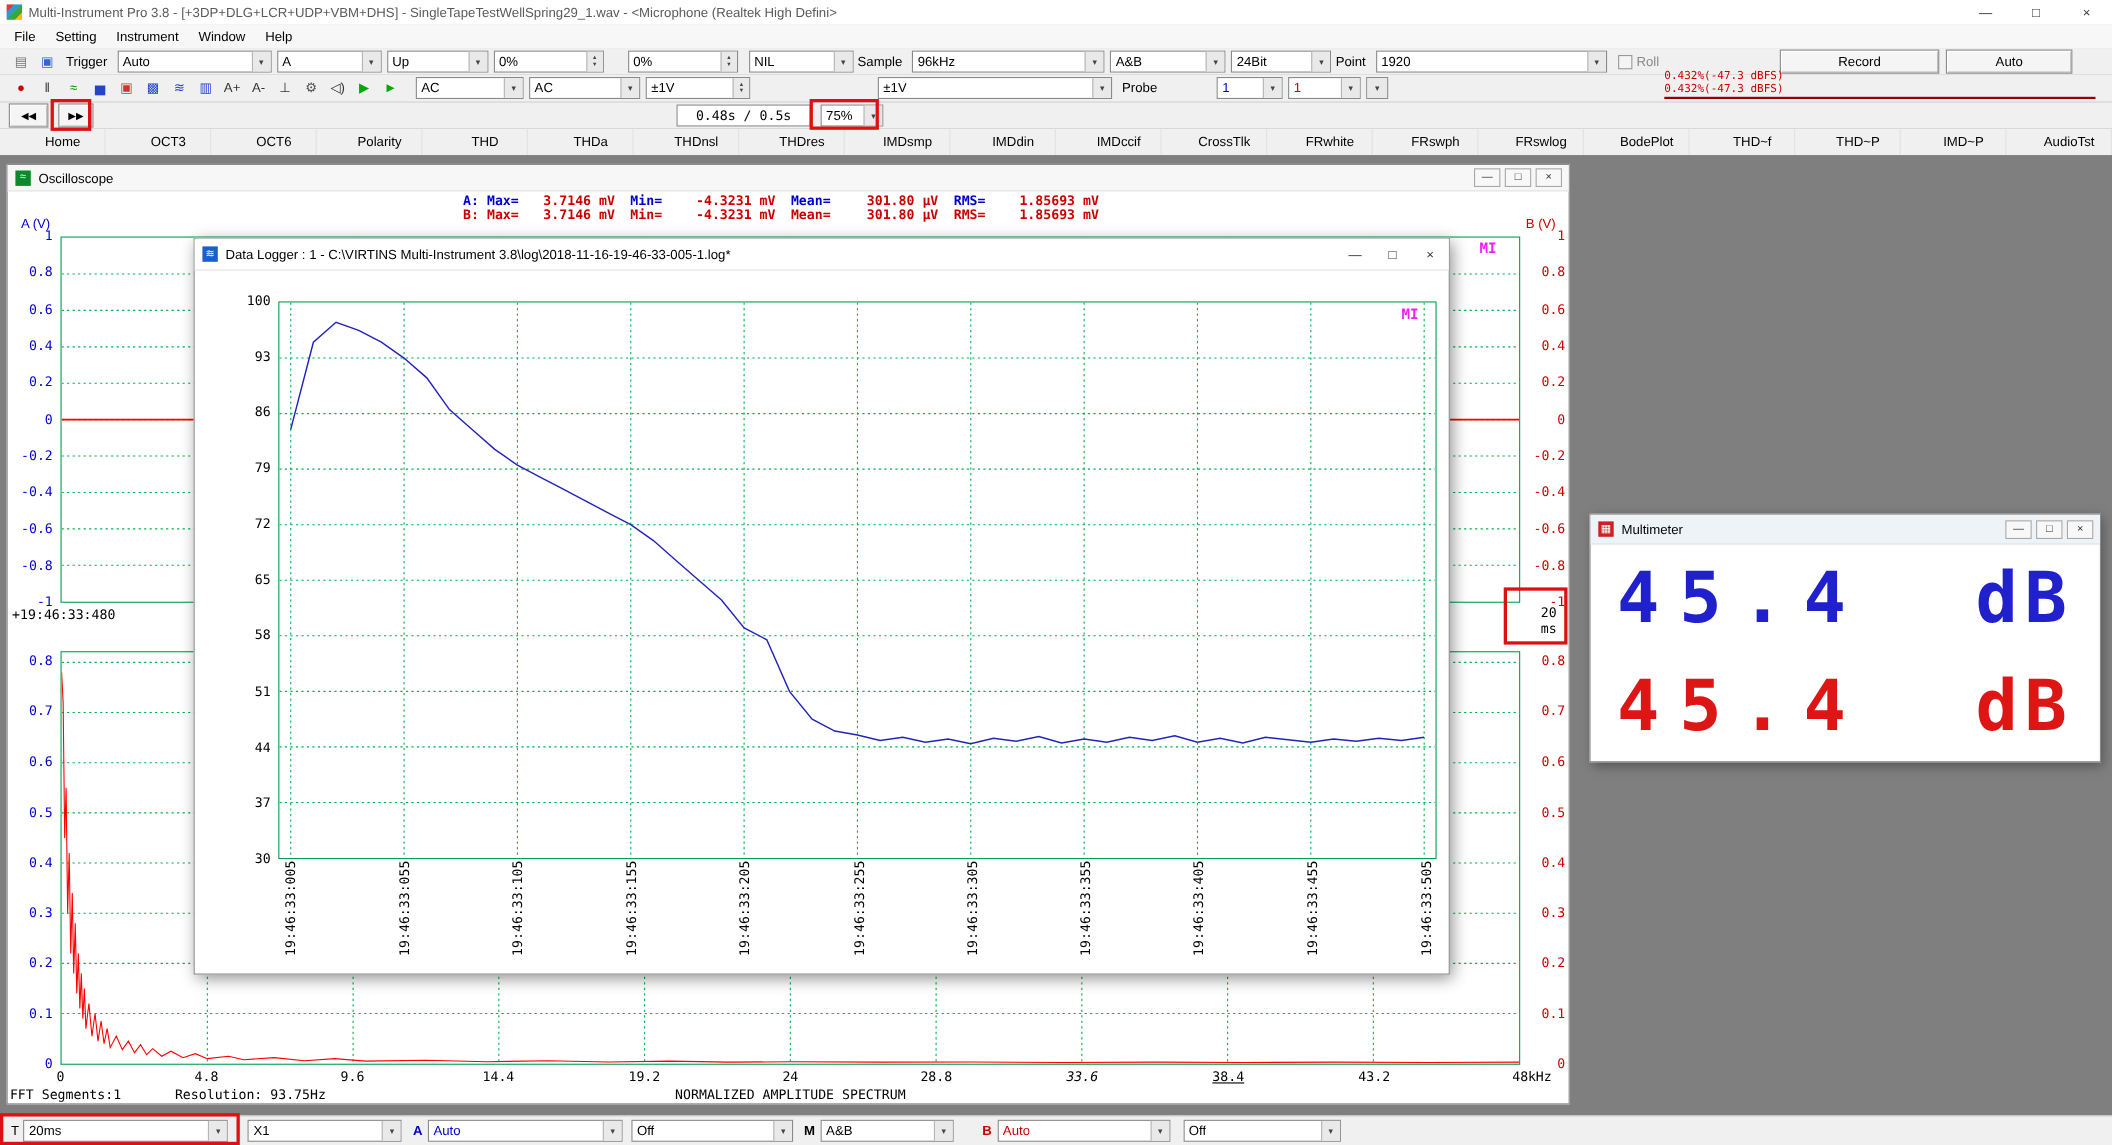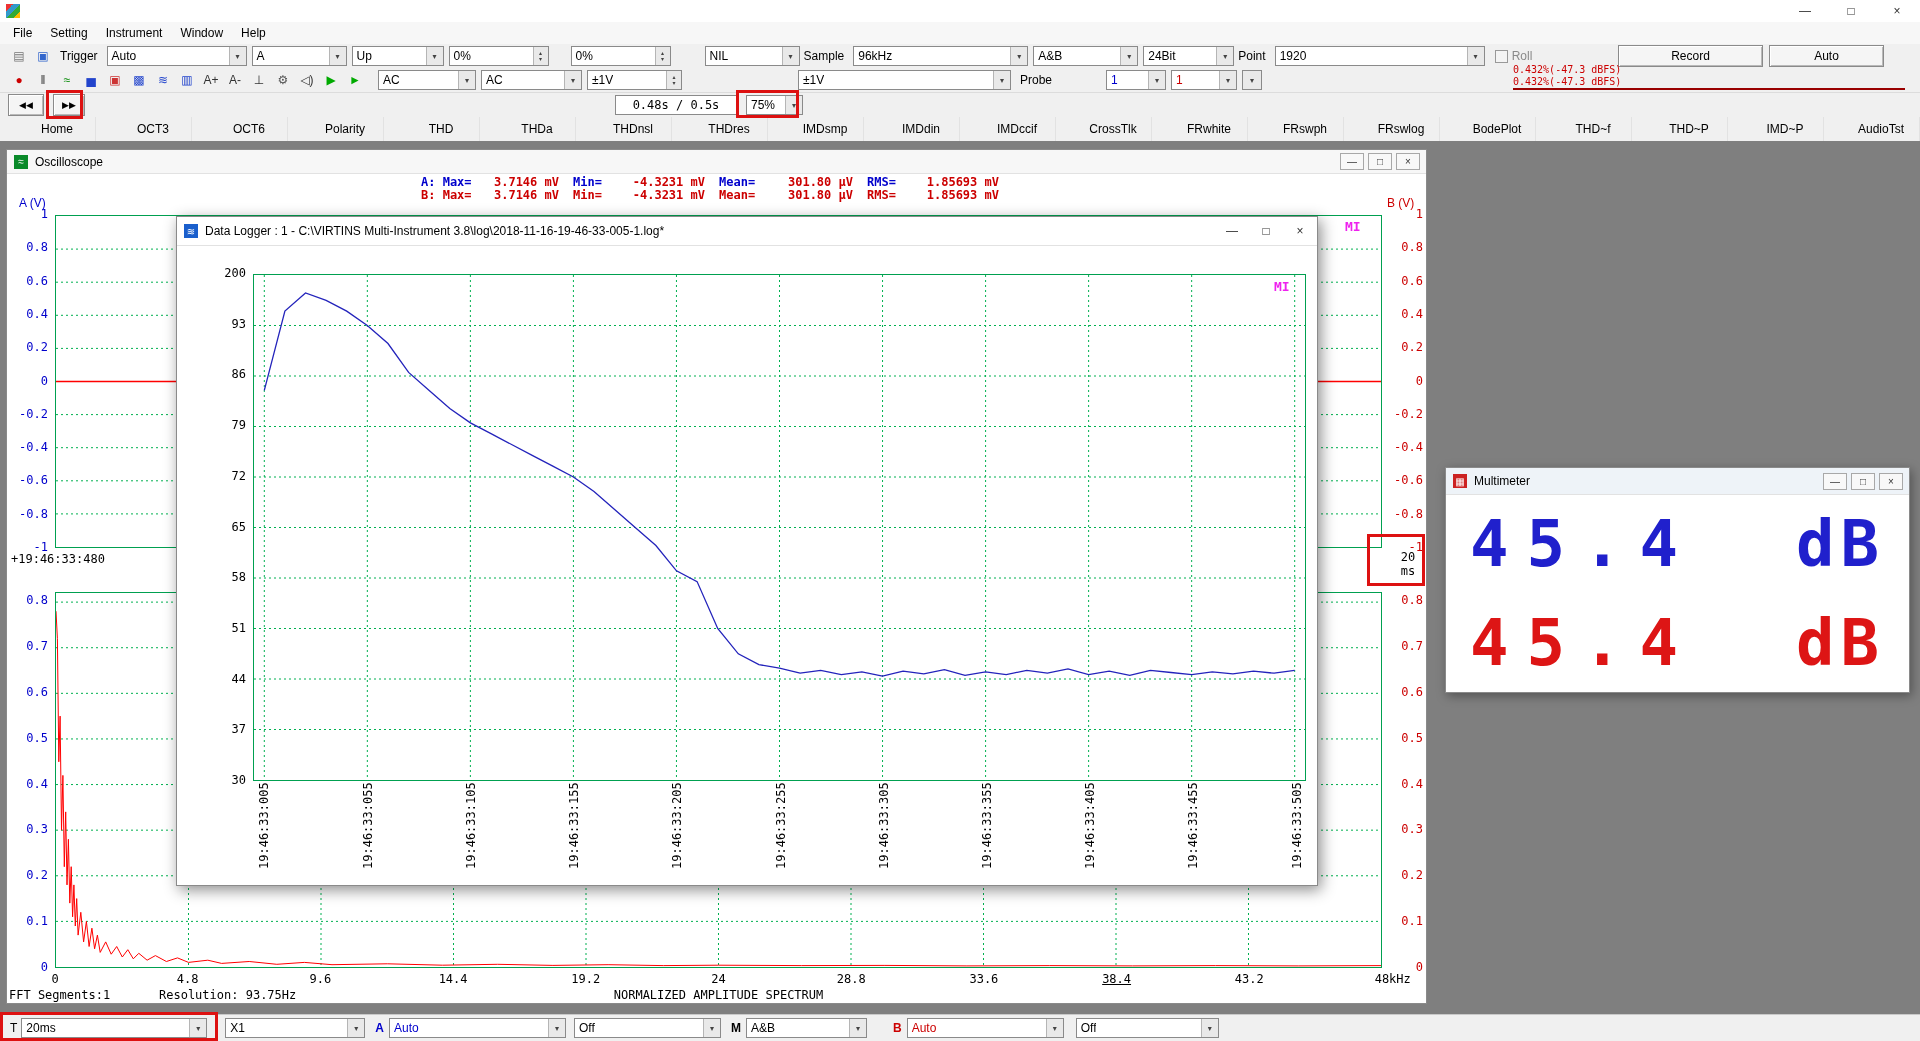--- a/index.html
+++ b/index.html
@@ -60,20 +60,21 @@
   .hlbox{position:absolute;border:3px solid #dd1111;box-sizing:border-box;z-index:60;}
   .overlay-red{position:absolute;font-family:"DejaVu Sans Mono",monospace;font-size:10px;z-index:20;}
 </style>
 </head>
 <body>
 
 <div class="app">
 
   <div class="titlebar">
     <div class="appicon"></div>
+    <span class="titletext">Multi-Instrument Pro 3.8  -  [+3DP+DLG+LCR+UDP+VBM+DHS]  -  SingleTapeTestWellSpring29_1.wav  -  &lt;Microphone (Realtek High Defini&gt;</span>
     <div class="winbtns">
       <div class="wb">—</div>
       <div class="wb">□</div>
       <div class="wb">×</div>
     </div>
   </div>
 
   <div class="menubar" id="menubar">
       <div class="menuitem">File</div>
       <div class="menuitem">Setting</div>
@@ -107,21 +108,21 @@
           <i style="font-style:normal">▾</i>
         </span>
     </div>
     <div class="combo" style="width:100px;margin-left:22px">
       <span class="cval">0%</span>
       <span class="spn">
           <i style="font-style:normal">▴</i>
           <i style="font-style:normal">▾</i>
         </span>
     </div>
-    <div class="combo" style="width:95px;margin-left:34px">
+    <div class="combo" style="width:95px;margin-left:10px">
       <span class="cval">NIL</span>
       <span class="arw">▾</span>
     </div>
     <span class="tlabel">Sample</span>
     <div class="combo" style="width:175px">
       <span class="cval">96kHz</span>
       <span class="arw">▾</span>
     </div>
     <div class="combo" style="width:105px">
       <span class="cval">A&amp;B</span>
@@ -380,21 +381,21 @@
           <div class="tick" style="top: 100%;">0</div>
         </div>
       <div class="xticks" id="spec-xl" style="left:48px;top:822px;width:1327px;height:14px">
           <div class="tick" style="left: 0%;">0</div>
           <div class="tick" style="left: 10%;">4.8</div>
           <div class="tick" style="left: 20%;">9.6</div>
           <div class="tick" style="left: 30%;">14.4</div>
           <div class="tick" style="left: 40%; text-align: right;">19.2</div>
           <div class="tick" style="left: 50%;">24</div>
           <div class="tick" style="left: 60%;">28.8</div>
-          <div class="tick" style="left: 70%;">33.6</div>
+          <div class="tick" style="left: 70%; font-style: italic;">33.6</div>
           <div class="tick" style="left: 80%; text-decoration: underline;">38.4</div>
           <div class="tick" style="left: 90%;">43.2</div>
           <div class="tick" style="left: 100%;">48</div>
         </div>
       <div class="mono abs" style="left:1382px;top:822px">kHz</div>
       <div class="mono abs" style="left:2px;top:838px">FFT Segments:1</div>
       <div class="mono abs" style="left:152px;top:838px">Resolution: 93.75Hz</div>
       <div class="mono abs" style="left:48px;top:838px;width:1327px;text-align:center">NORMALIZED AMPLITUDE SPECTRUM</div>
     </section>
 
@@ -427,21 +428,21 @@
             <line x1="0" y1="202" x2="1051" y2="202" stroke="#00b050" stroke-dasharray="2,3" stroke-width="1"></line>
             <line x1="0" y1="252.5" x2="1051" y2="252.5" stroke="#00b050" stroke-dasharray="2,3" stroke-width="1"></line>
             <line x1="0" y1="303" x2="1051" y2="303" stroke="#00b050" stroke-dasharray="2,3" stroke-width="1"></line>
             <line x1="0" y1="353.5" x2="1051" y2="353.5" stroke="#00b050" stroke-dasharray="2,3" stroke-width="1"></line>
             <line x1="0" y1="404" x2="1051" y2="404" stroke="#00b050" stroke-dasharray="2,3" stroke-width="1"></line>
             <line x1="0" y1="454.5" x2="1051" y2="454.5" stroke="#00b050" stroke-dasharray="2,3" stroke-width="1"></line>
             <polyline points="10.3,115.4 30.9,36.1 51.5,18.0 72.1,25.3 92.7,36.1 113.3,50.5 134.0,68.5 154.6,97.4 175.2,115.4 195.8,133.5 216.4,147.9 237.0,158.7 257.6,169.5 278.2,180.4 298.8,191.2 319.4,202.0 340.0,216.4 360.6,234.5 381.2,252.5 401.9,270.5 422.5,295.8 443.1,306.6 463.7,353.5 484.3,378.8 504.9,389.6 525.5,393.2 546.1,398.2 566.7,395.3 587.3,399.7 607.9,396.8 628.5,401.1 649.1,396.1 669.8,398.9 690.4,394.6 711.0,400.4 731.6,396.8 752.2,399.7 772.8,395.3 793.4,398.2 814.0,393.9 834.6,399.7 855.2,396.1 875.8,400.4 896.4,395.3 917.0,397.5 937.7,399.7 958.3,396.8 978.9,398.9 999.5,396.1 1020.1,398.2 1040.7,395.3" fill="none" stroke="#2323bb" stroke-width="1.3"></polyline>
           </svg>
         </div>
       <div class="yticks" id="logger-yl" style="left:24px;top:57px;width:48px;height:507px;color:#000">
-          <div class="tick" style="top: 0%;">200</div>
+          <div class="tick" style="top: 0%;">100</div>
           <div class="tick" style="top: 10%;">93</div>
           <div class="tick" style="top: 20%;">86</div>
           <div class="tick" style="top: 30%;">79</div>
           <div class="tick" style="top: 40%;">72</div>
           <div class="tick" style="top: 50%;">65</div>
           <div class="tick" style="top: 60%;">58</div>
           <div class="tick" style="top: 70%;">51</div>
           <div class="tick" style="top: 80%;">44</div>
           <div class="tick" style="top: 90%;">37</div>
           <div class="tick" style="top: 100%;">30</div>

